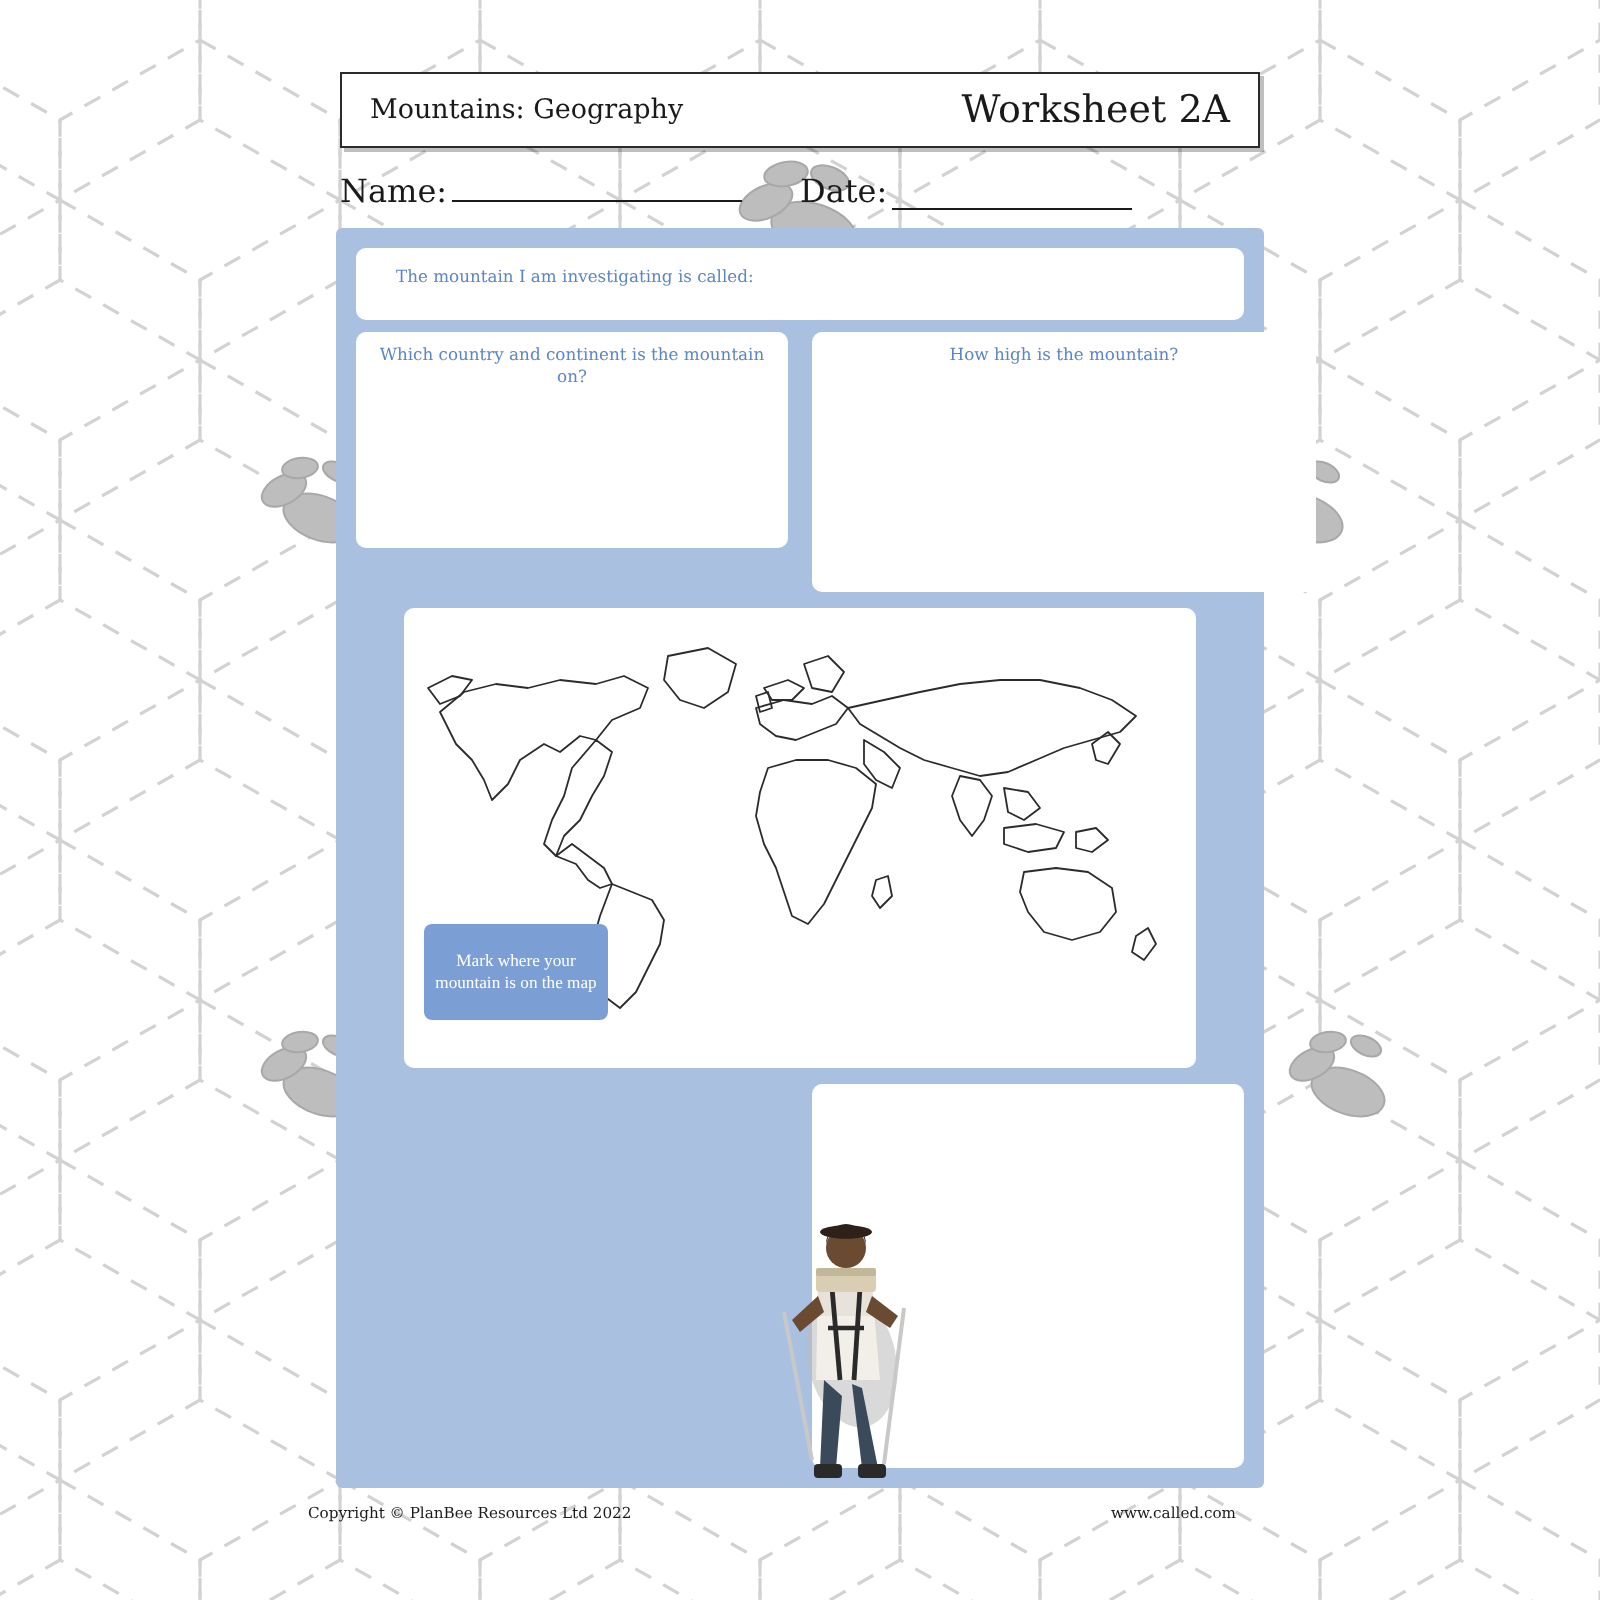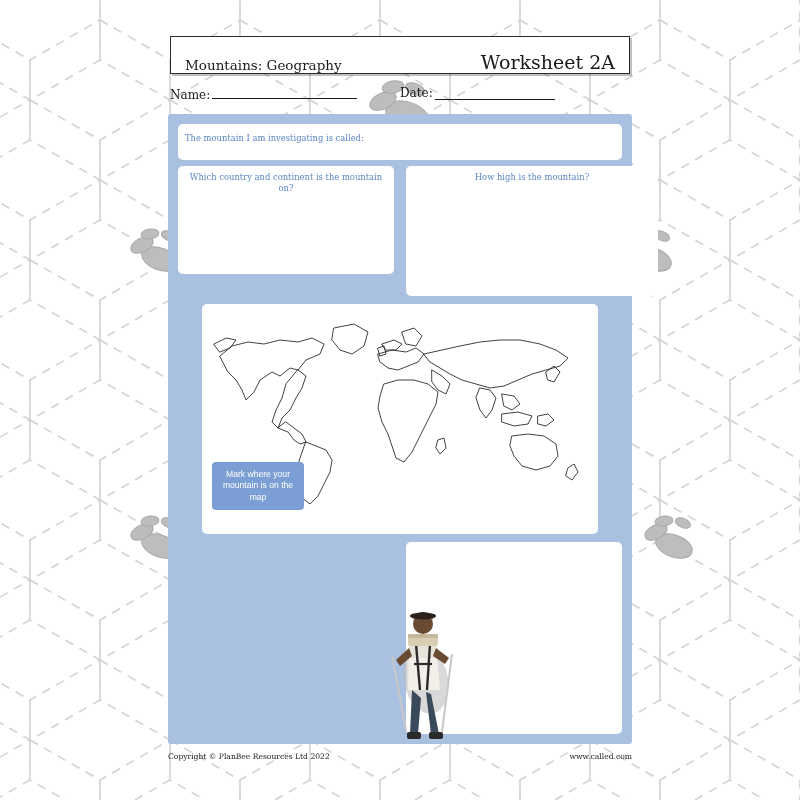--- a/index.html
+++ b/index.html
@@ -43,21 +43,21 @@
   .title-bar {
     position: absolute;
     left: 60px;
     top: 26px;
     width: 460px;
     height: 38px;
     border: 1.4px solid #2b2b2b;
     background: #ffffff;
     box-shadow: 2px 2px 0 rgba(0,0,0,0.25);
     display: flex;
-    align-items: flex-end;
+    align-items: center;
     justify-content: space-between;
     padding: 0 14px;
     box-sizing: border-box;
     gap: 12px;
   }
   .title-left {
     font-size: 13.5px;
     color: #1a1a1a;
     font-family: "DejaVu Serif", serif;
     letter-spacing: 0px;
@@ -69,21 +69,21 @@
   }
 
   
   .namedate {
     position: absolute;
     left: 60px;
     top: 76px;
     width: 460px;
     height: 22px;
     font-family: "DejaVu Serif", serif;
-    font-size: 12px;
+    font-size: 16px;
     color: #1a1a1a;
   }
   .nd-name {
     position: absolute;
     left: 0;
     top: 0;
     display: flex;
     align-items: baseline;
   }
   .nd-date {
@@ -123,21 +123,21 @@
     color: #5b86c4;
     font-family: "DejaVu Serif", serif;
     font-size: 8.4px;
     text-align: center;
     line-height: 1.25;
     padding: 6px 10px 0 10px;
     box-sizing: border-box;
   }
   .q-text.left {
     text-align: left;
-    padding-left: 7px;
+    padding-left: 20px;
   }
 
   
   .box-name {
     left: 10px;
     top: 10px;
     width: 444px;
     height: 36px;
   }
   .box-name .q-text {
@@ -176,21 +176,21 @@
   }
   .map-callout {
     position: absolute;
     left: 10px;
     top: 158px;
     width: 92px;
     height: 48px;
     background: #7b9fd4;
     border-radius: 4px;
     color: #ffffff;
-    font-family: Liberation Sans, sans-serif;
+    font-family: Liberation Serif, serif;
     font-size: 8.6px;
     line-height: 1.3;
     display: flex;
     align-items: center;
     justify-content: center;
     text-align: center;
     padding: 2px;
     box-sizing: border-box;
   }
 
@@ -204,21 +204,21 @@
   .box-blank {
     left: 238px;
     top: 428px;
     width: 216px;
     height: 192px;
   }
 
   
   .footer {
     position: absolute;
-    left: 58px;
+    left: 44px;
     top: 742px;
     width: 464px;
     font-family: "DejaVu Serif", serif;
     font-size: 7.6px;
     color: #1a1a1a;
     display: flex;
     justify-content: space-between;
   }
 
   

